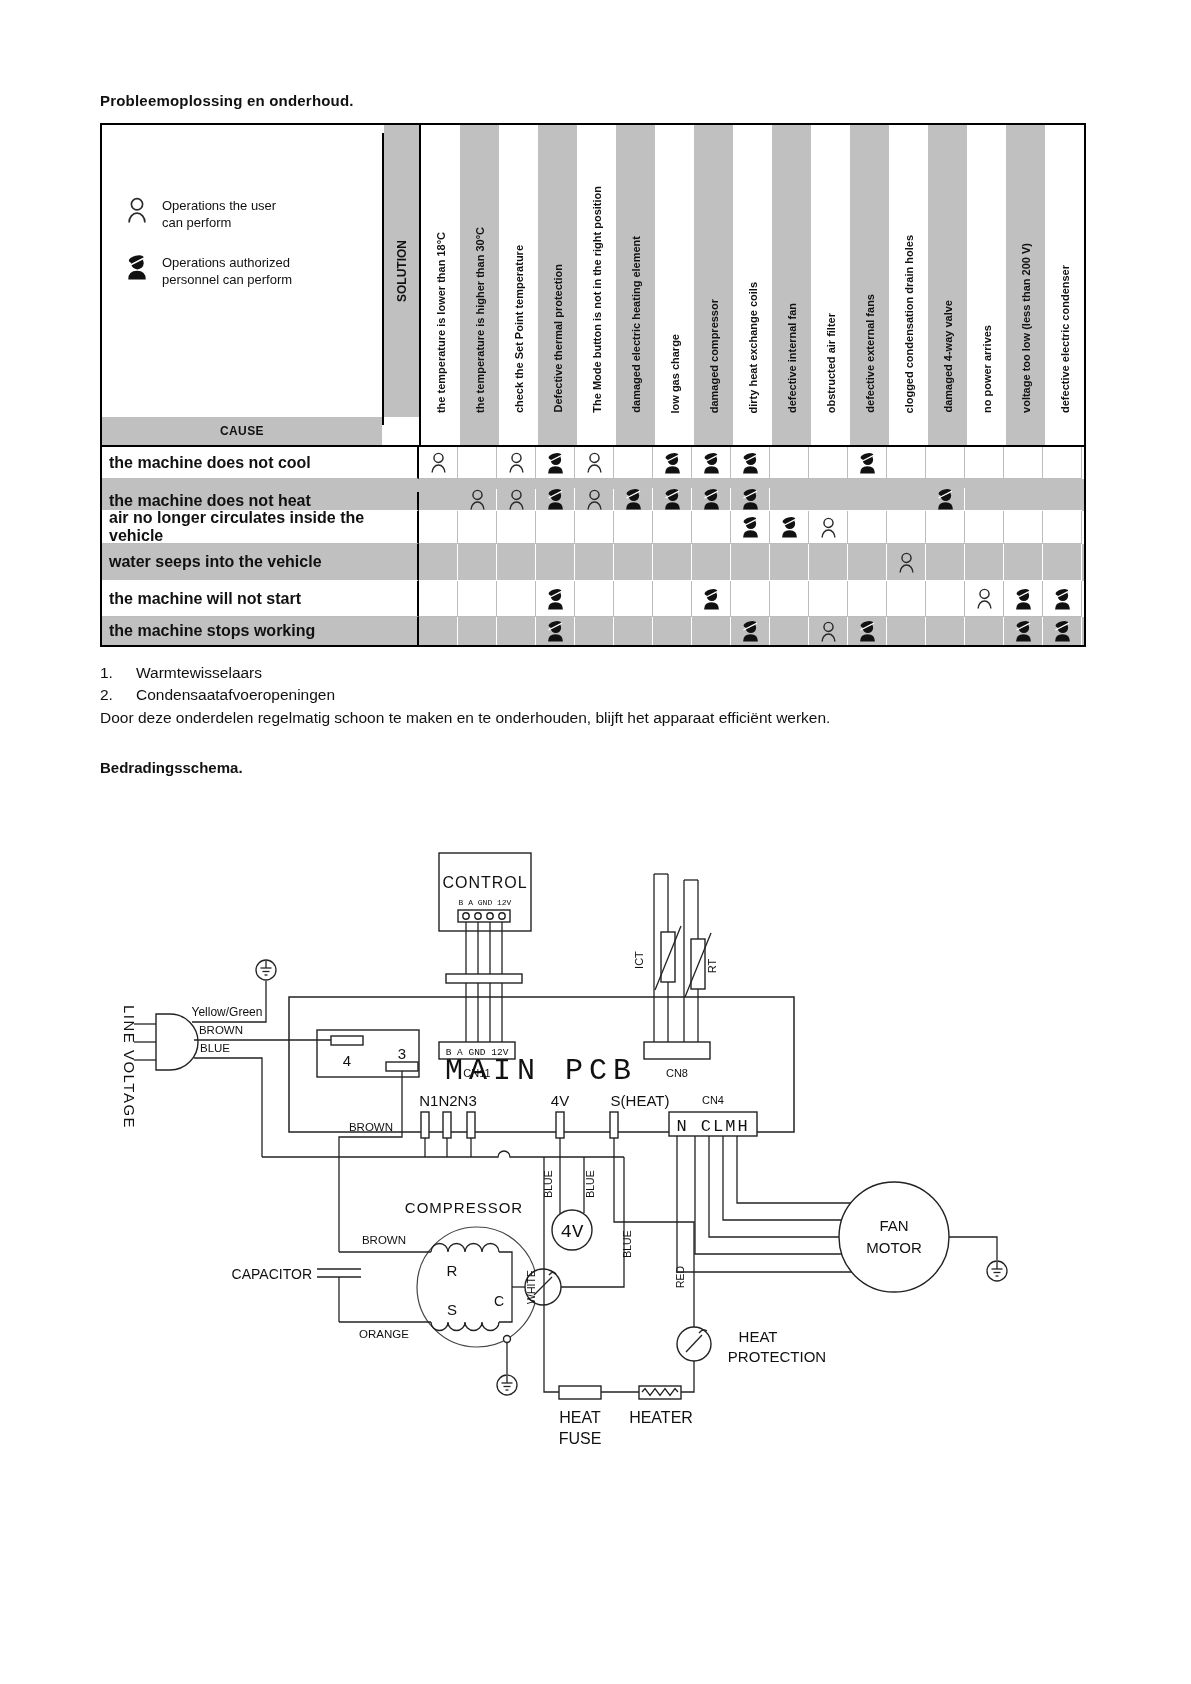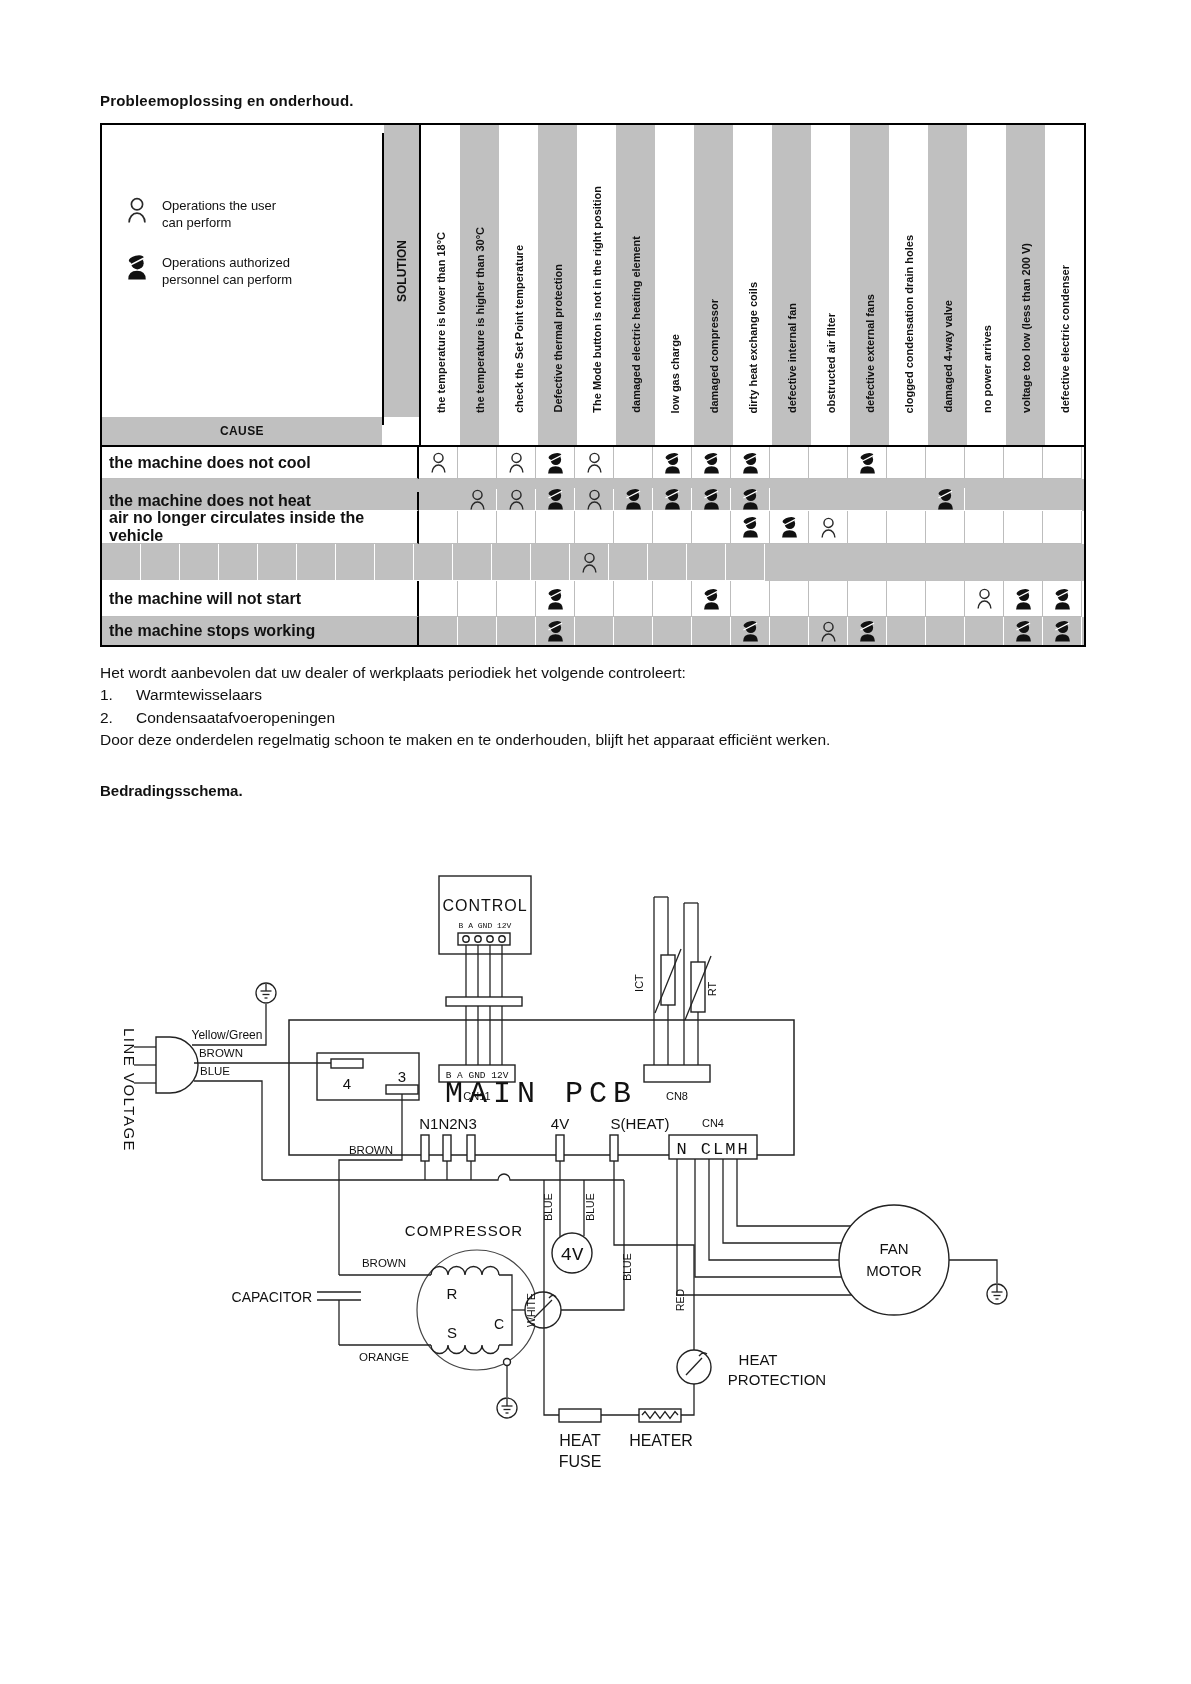--- a/index.html
+++ b/index.html
@@ -326,20 +326,21 @@
               </svg>
             </div>
             <div class="cell"></div>
             <div class="cell"></div>
             <div class="cell"></div>
             <div class="cell"></div>
             <div class="cell"></div>
             <div class="cell"></div>
           </div>
           <div class="trow g" style="height: 37px;">
+            <div class="rlabel">water seeps into the vehicle</div>
             <div class="cell"></div>
             <div class="cell"></div>
             <div class="cell"></div>
             <div class="cell"></div>
             <div class="cell"></div>
             <div class="cell"></div>
             <div class="cell"></div>
             <div class="cell"></div>
             <div class="cell"></div>
             <div class="cell"></div>
@@ -466,21 +467,20 @@
                 <circle cx="0.4" cy="-4.2" r="6" fill="#111"></circle>
                 <ellipse cx="-0.6" cy="-8" rx="7.4" ry="3.4" transform="rotate(-14 -0.6 -8)" fill="#111"></ellipse>
                 <line x1="-8" y1="-1.6" x2="7.4" y2="-9.4" stroke="#fff" stroke-width="1.5"></line>
               </svg>
             </div>
           </div>
         </div>
   </div>
 
   <div class="notes">
-    <div>Het wordt aanbevolen dat uw dealer of werkplaats periodiek het volgende controleert:</div>
     <div>
           <div class="nitem">
             <span class="num">1.</span>
             <span>Warmtewisselaars</span>
           </div>
           <div class="nitem">
             <span class="num">2.</span>
             <span>Condensaatafvoeropeningen</span>
           </div>
         </div>

